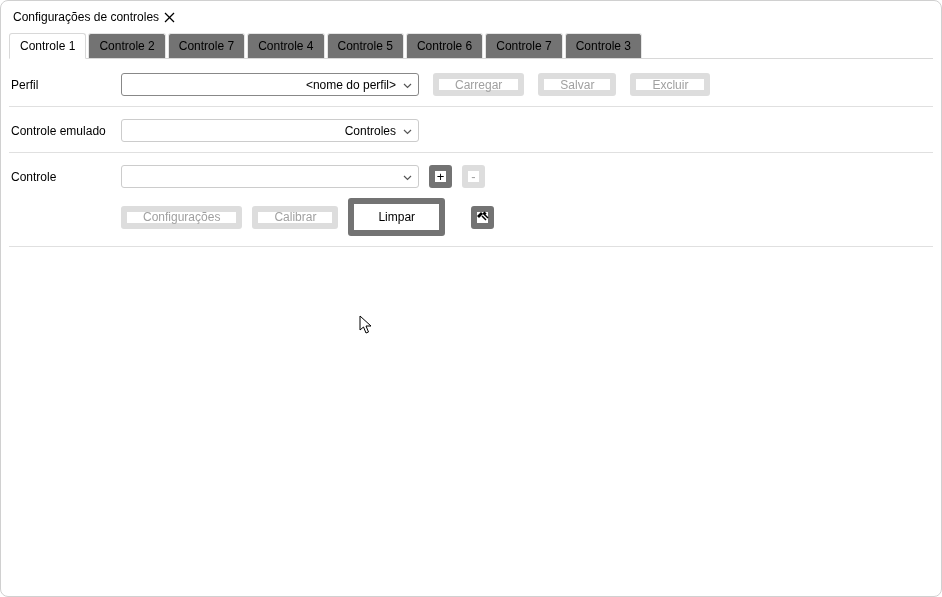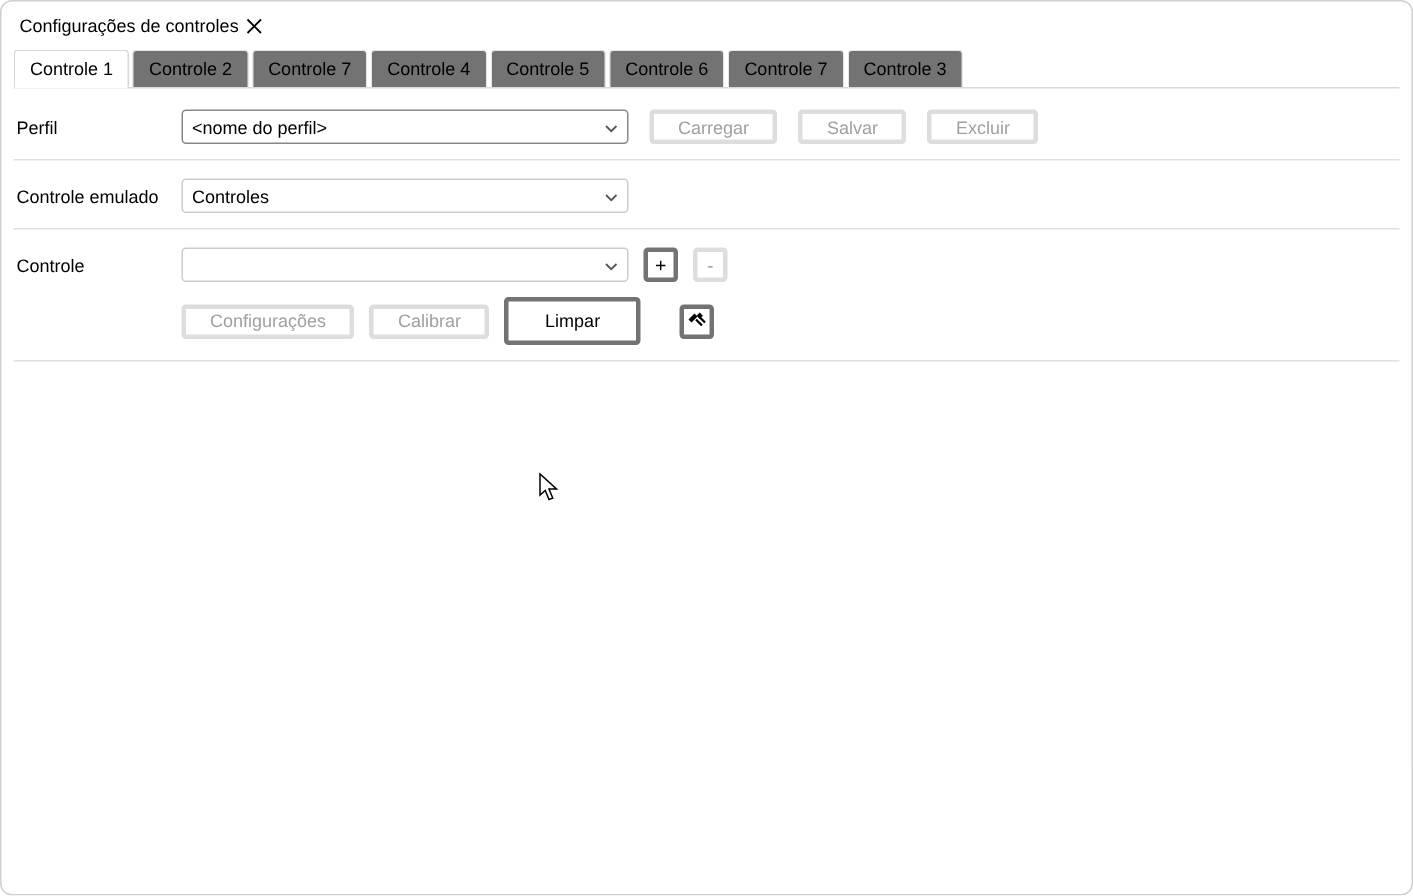--- a/index.html
+++ b/index.html
@@ -100,35 +100,36 @@
       width: 298px;
       height: 23px;
       border: 1px solid #cccccc;
       border-radius: 3px;
       background: #ffffff;
       display: flex;
       align-items: center;
       padding: 0 22px 0 6px;
       font-size: 12px;
       cursor: pointer;
+      justify-content: flex-end;
     }
     .combo.highlighted {
       border-color: #888888;
     }
     .combo-chevron {
       position: absolute;
       right: 6px;
       top: 50%;
       transform: translateY(-50%);
       pointer-events: none;
     }
     .btn {
       height: 23px;
       padding: 0 16px;
-      border: 3px solid #737373;
+      border: 6px solid #737373;
       border-radius: 3px;
       background: #ffffff;
       font-size: 12px;
       font-family: inherit;
       cursor: pointer;
       display: inline-flex;
       align-items: center;
       justify-content: center;
       color: #000;
     }

